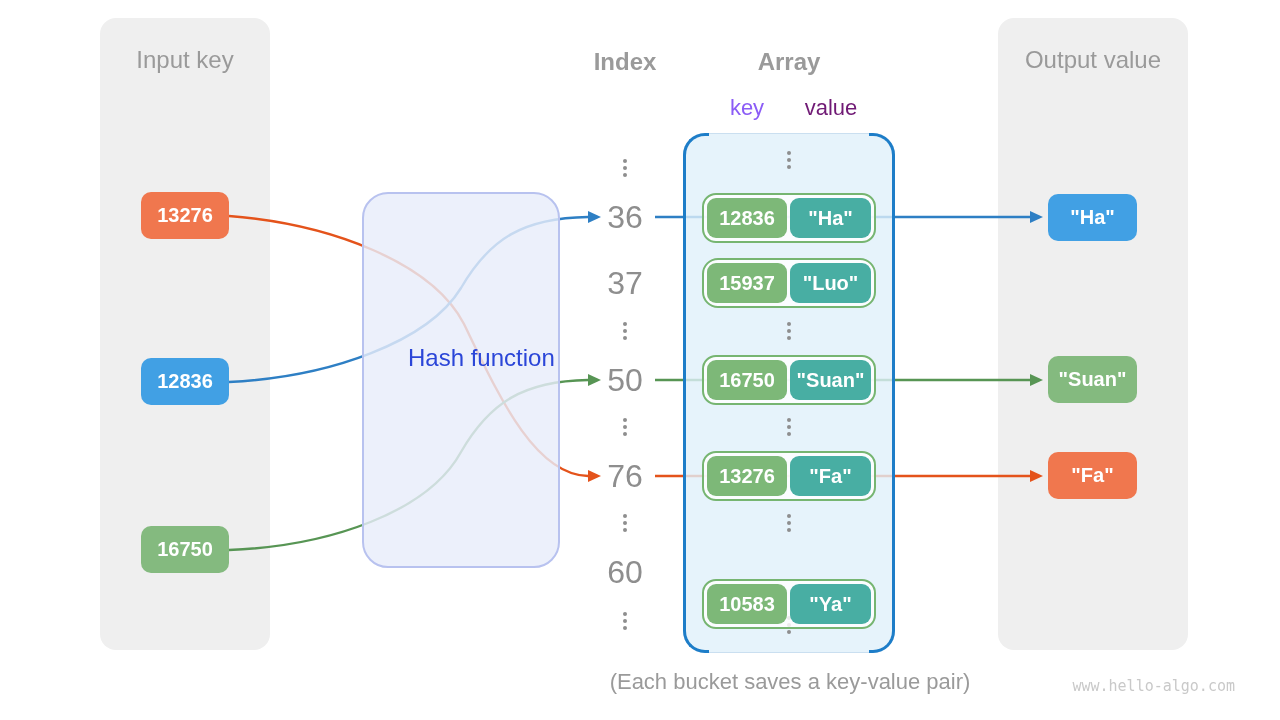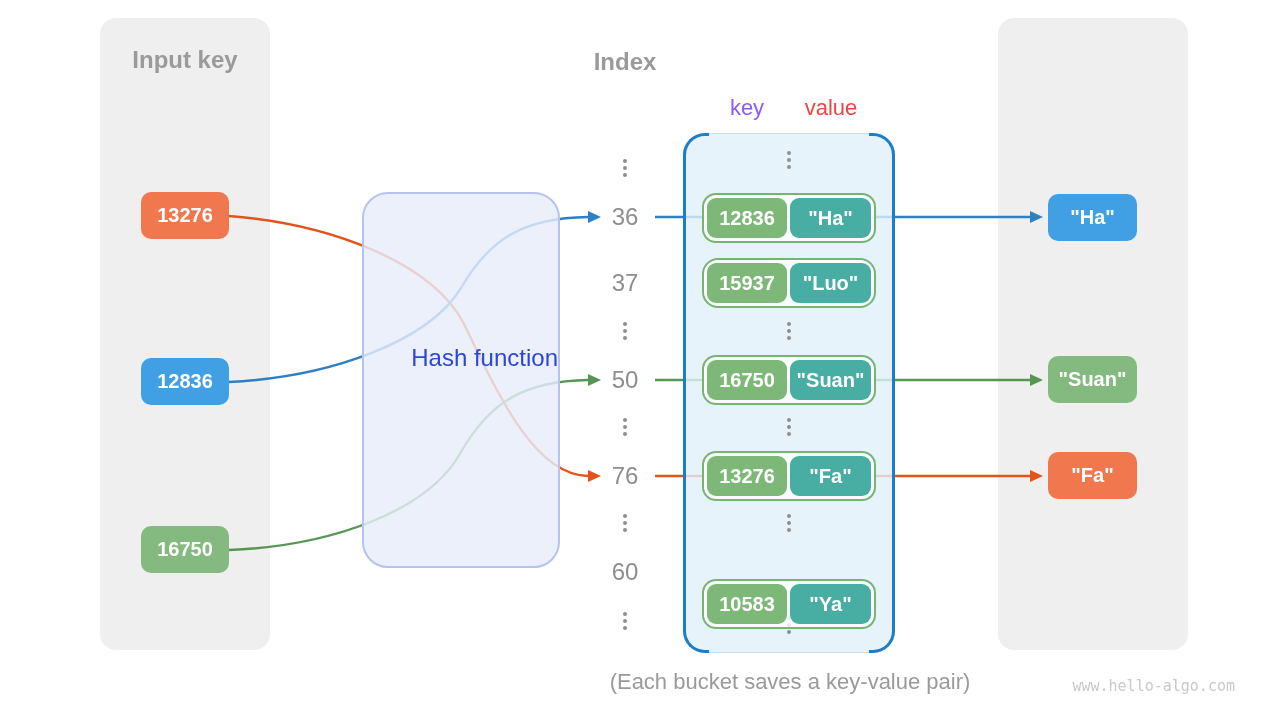--- a/index.html
+++ b/index.html
@@ -9,54 +9,54 @@
   }
   
   .panel{position:absolute;background:#efefef;border-radius:16px;z-index:1;}
   #arrows{position:absolute;left:0;top:0;z-index:2;}
   .overlay-box{position:absolute;z-index:3;}
   .z4{position:absolute;z-index:4;}
 
   
   #input-panel{left:100px;top:18px;width:170px;height:632px;}
   #output-panel{left:998px;top:18px;width:190px;height:632px;}
-  .panel-title{font-size:24px;font-weight:bold;color:#9a9a9a;text-align:center;}
+  .panel-title{font-size:24px;font-weight:normal;color:#9a9a9a;text-align:center;}
   #input-title{left:100px;top:46px;width:170px;}
   #output-title{left:998px;top:46px;width:190px;}
 
   
   .badge{
     position:absolute;z-index:4;width:88px;height:47px;border-radius:10px;
     color:#ffffff;font-size:20px;font-weight:bold;display:flex;
     align-items:center;justify-content:center;
   }
   .c-orange{background:#f0774e;}
   .c-blue{background:#41a0e4;}
   .c-green{background:#84ba7f;}
 
   
   #hash-box{
     left:362px;top:192px;width:198px;height:376px;border-radius:26px;
     background:rgba(232,237,250,0.82);border:2px solid #b8c2ef;box-sizing:border-box;
   }
-  #hash-box .line1{position:absolute;left:0;top:150px;width:100%;text-align:right;
-    color:#2b46d8;font-size:24px;}
+  #hash-box .line1{position:absolute;left:0;top:150px;width:100%;text-align:left;
+    color:#2b46d8;font-size:24px;padding-left:44px;}
   #hash-box .line2{position:absolute;left:0;top:196px;width:100%;text-align:center;
     color:#2b46d8;font-size:25px;font-weight:bold;}
 
   
   .col-header{font-size:24px;font-weight:bold;color:#9a9a9a;text-align:center;}
   #index-title{left:575px;top:48px;width:100px;}
   #array-title{left:714px;top:48px;width:150px;}
   .sub-header{font-size:22px;text-align:center;}
   #key-header{left:705px;top:95px;width:84px;color:#8b5cf6;}
-  #value-header{left:789px;top:95px;width:84px;color:#ef4444;}
+  #value-header{left:789px;top:95px;width:84px;color:#701a75;}
 
   
-  .idx{font-size:24px;color:#8e8e8e;text-align:center;width:80px;height:32px;line-height:32px;}
+  .idx{font-size:32px;color:#8e8e8e;text-align:center;width:80px;height:32px;line-height:32px;}
   .vdots{
     position:absolute;z-index:4;width:4px;height:4px;border-radius:50%;
     background:#8e8e8e;box-shadow:0 -7px 0 #8e8e8e,0 7px 0 #8e8e8e;
   }
 
   
   #array-box{
     left:683px;top:133px;width:212px;height:520px;border-radius:22px;
     background:rgba(224,240,250,0.80);border:1px solid #cadff0;box-sizing:border-box;
   }
@@ -111,21 +111,23 @@
   </svg>
 
   <div class="overlay-box" id="hash-box">
     <div class="line1">Hash function</div>
   </div>
   <div class="overlay-box" id="array-box"></div>
   <div class="bracket" id="bracket-left"></div>
   <div class="bracket" id="bracket-right"></div>
 
   <div class="z4 panel-title" id="input-title">Input key</div>
+  <div class="z4 panel-title" id="output-title">Output value</div>
   <div class="z4 col-header" id="index-title">Index</div>
+  <div class="z4 col-header" id="array-title">Array</div>
   <div class="z4 sub-header" id="key-header">key</div>
   <div class="z4 sub-header" id="value-header">value</div>
 
   <div class="badge c-orange" style="left:141px;top:192px;">13276</div>
   <div class="badge c-blue" style="left:141px;top:358px;">12836</div>
   <div class="badge c-green" style="left:141px;top:526px;">16750</div>
 
   <span class="vdots" style="left:623px;top:166px;"></span>
   <div class="z4 idx" style="left:585px;top:201px;">36</div>
   <div class="z4 idx" style="left:585px;top:267px;">37</div>

